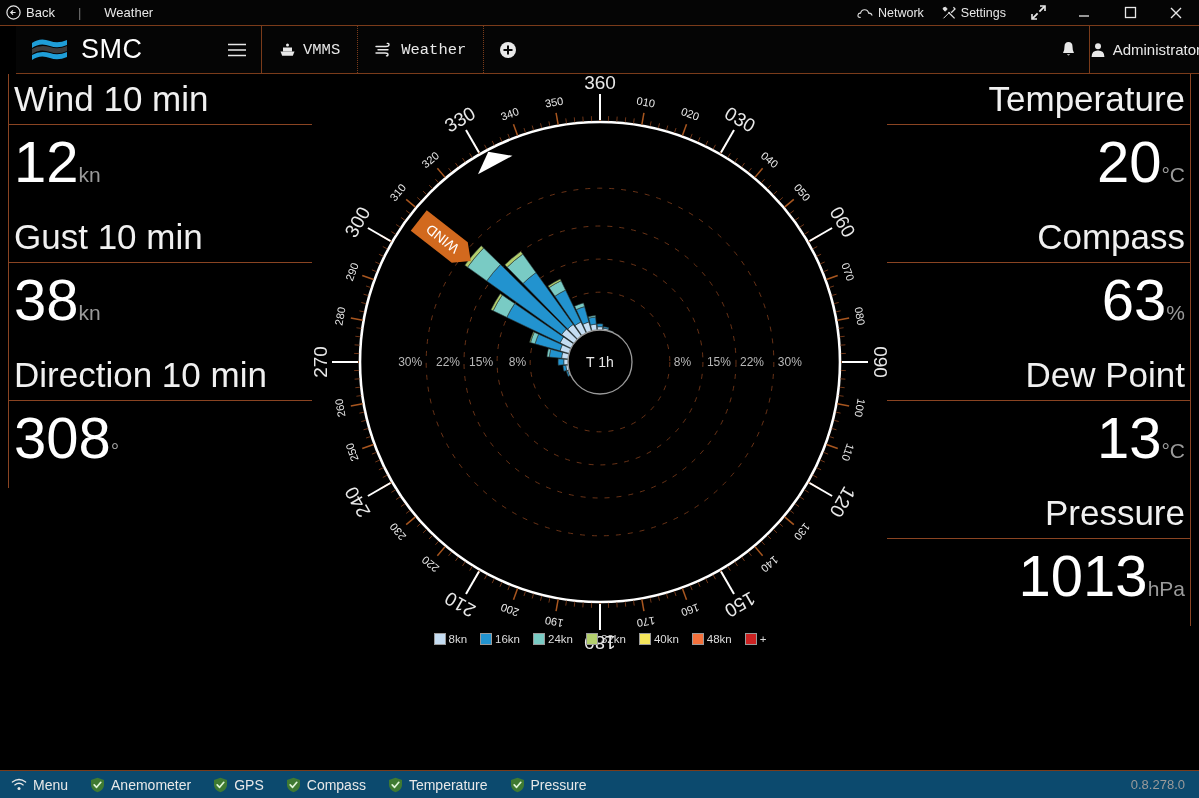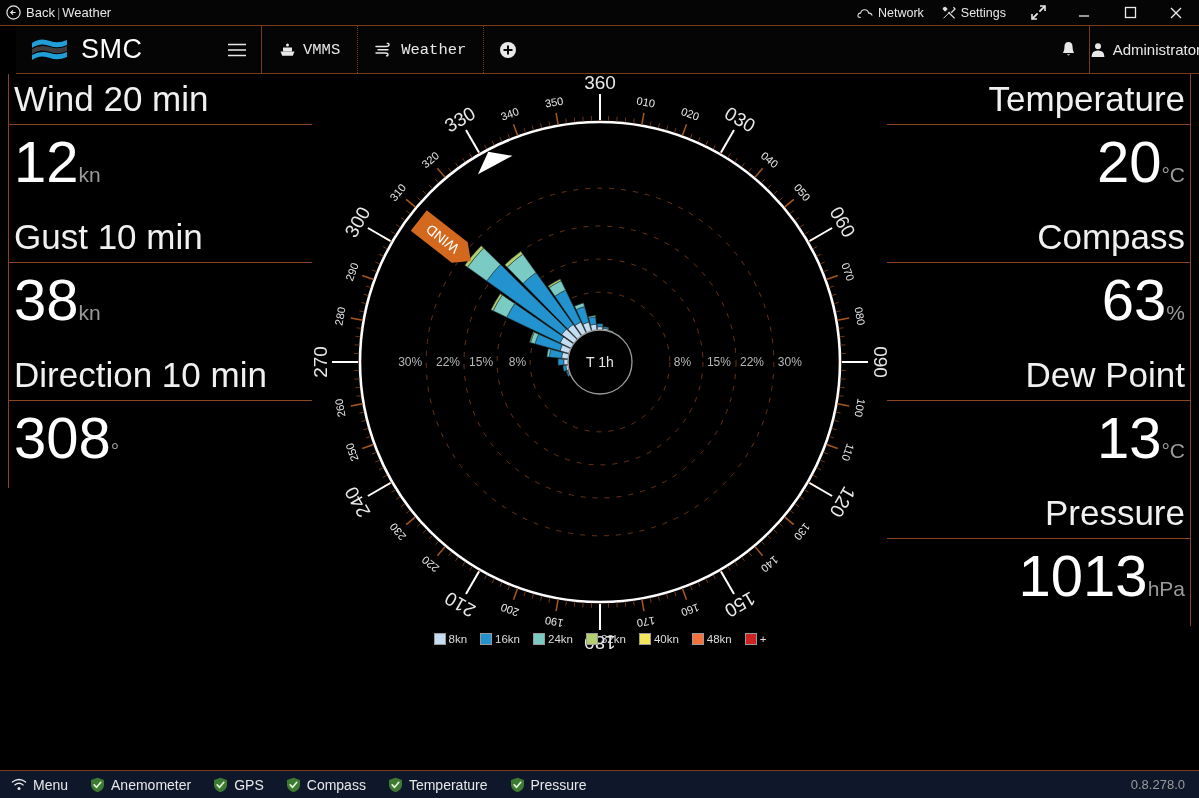--- a/index.html
+++ b/index.html
@@ -10,21 +10,21 @@
     color:#e8e8e8;
   }
   #app { position:relative; width:1199px; height:798px; background:#000; }
 
   
   .titlebar {
     position:absolute; top:0; left:0; width:1199px; height:26px;
     background:#050505; display:flex; align-items:center;
     border-bottom:1px solid #7a3b1a;
   }
-  .tb-left { display:flex; align-items:center; gap:0; padding-left:6px; font-size:13px; }
+  .tb-left { display:flex; align-items:center; gap:21px; padding-left:6px; font-size:13px; }
   .tb-back { display:flex; align-items:center; gap:5px; cursor:pointer; }
   .tb-sep { color:#777; margin:0 2px; }
   .tb-right { margin-left:auto; display:flex; align-items:center; height:26px; }
   .tb-item { display:flex; align-items:center; gap:5px; font-size:12.5px; padding:0 9px; cursor:pointer; }
   .wbtn { width:46px; height:26px; display:flex; align-items:center; justify-content:center; cursor:pointer; }
   svg { display:block; }
 
   
   .navbar {
     position:absolute; top:26px; left:16px; width:1199px; height:48px;
@@ -66,21 +66,21 @@
   .legend {
     position:absolute; left:300px; top:633px; width:600px;
     display:flex; align-items:center; justify-content:center; gap:13px; font-size:11.5px; color:#ddd;
   }
   .lg { display:flex; align-items:center; gap:3px; }
   .sw { width:12px; height:12px; border:1px solid #9a9a9a; }
 
   
   .statusbar {
     position:absolute; bottom:0; left:0; width:1199px; height:28px;
-    background:#0f172a; border-top:1px solid #7a3b1a;
+    background:#0c4a6e; border-top:1px solid #7a3b1a;
     display:flex; align-items:center; font-size:14px;
   }
   .st-item { display:flex; align-items:center; gap:6px; padding:0 11px; cursor:pointer; }
   .version { margin-left:auto; padding-right:14px; font-size:13px; color:#9a9a9a; }
 </style>
 </head>
 <body>
 
 <div id="app">
 
@@ -212,21 +212,21 @@
           </svg>
         </span>
         <span>Administrator</span>
       </div>
     </div>
   </div>
 
   <div class="side left" id="left-panel">
       <div class="vbar"></div>
       <div class="cell">
-        <div class="lbl">Wind 20 min</div>
+        <div class="lbl">Wind 10 min</div>
       </div>
       <div class="rule"></div>
       <div class="cell">
         <div class="val"><span>12</span><span class="unit">kn</span></div>
       </div>
       <div class="cell">
         <div class="lbl">Gust 10 min</div>
       </div>
       <div class="rule"></div>
       <div class="cell">

